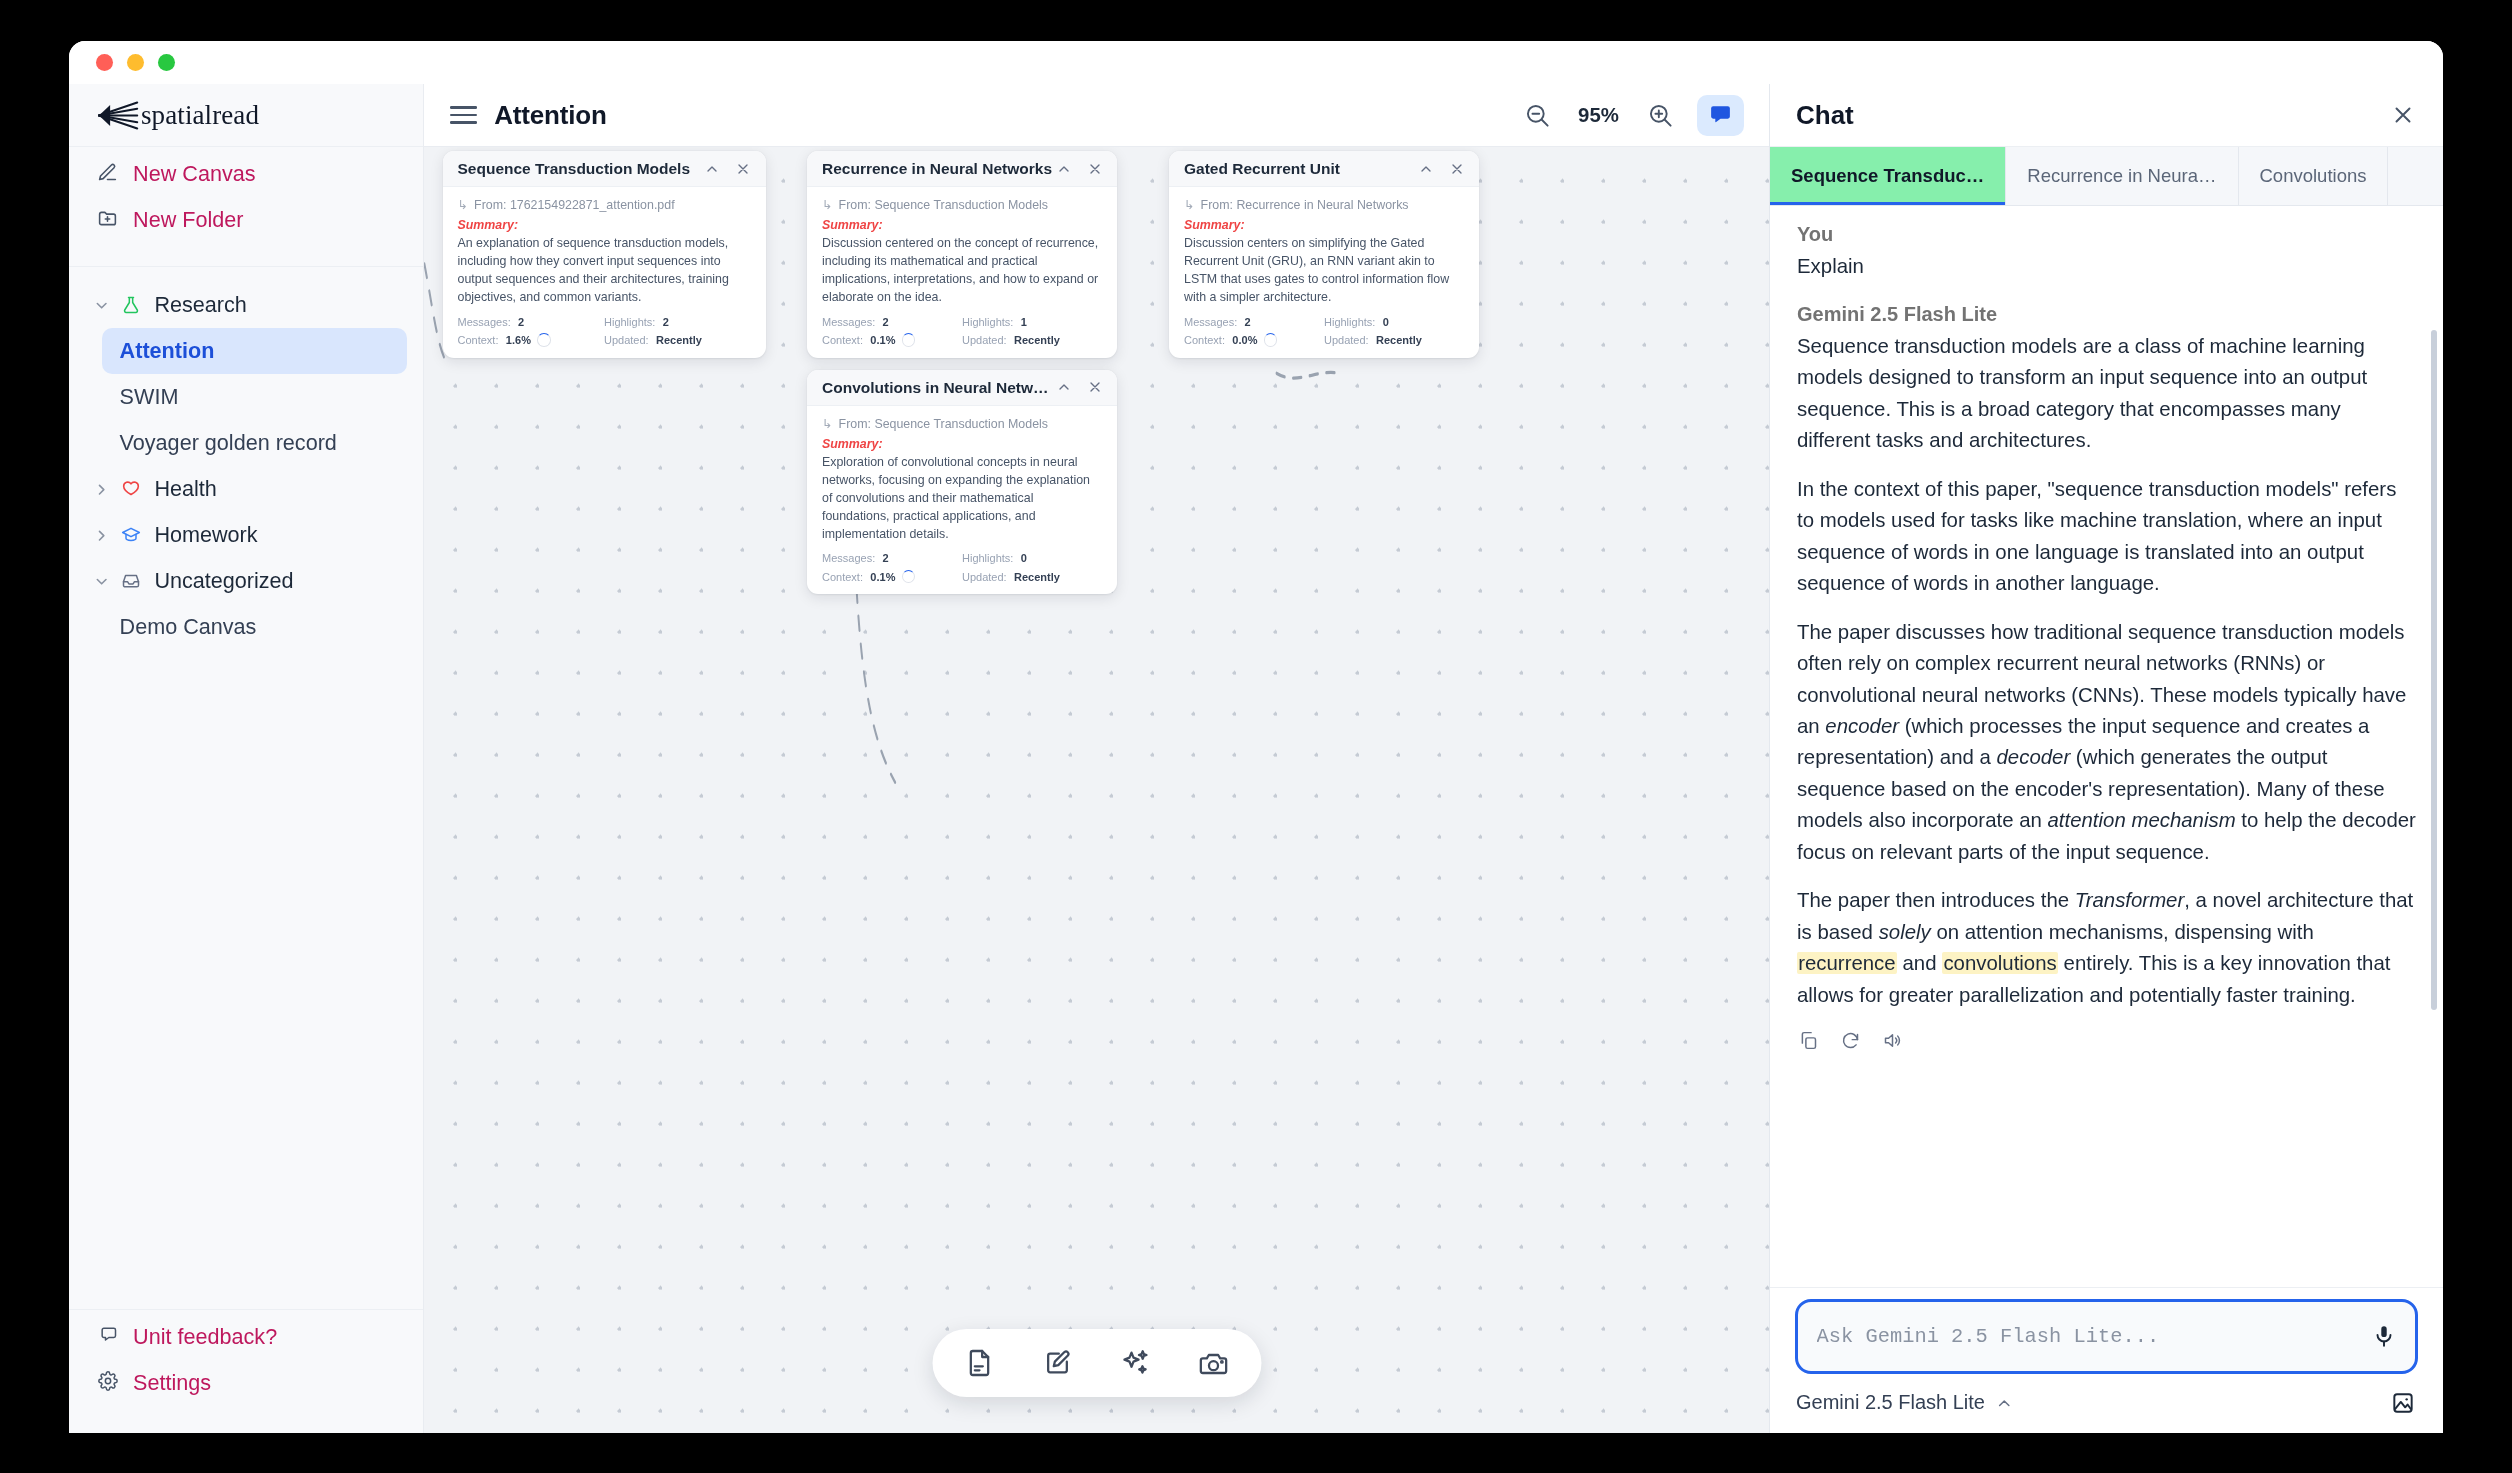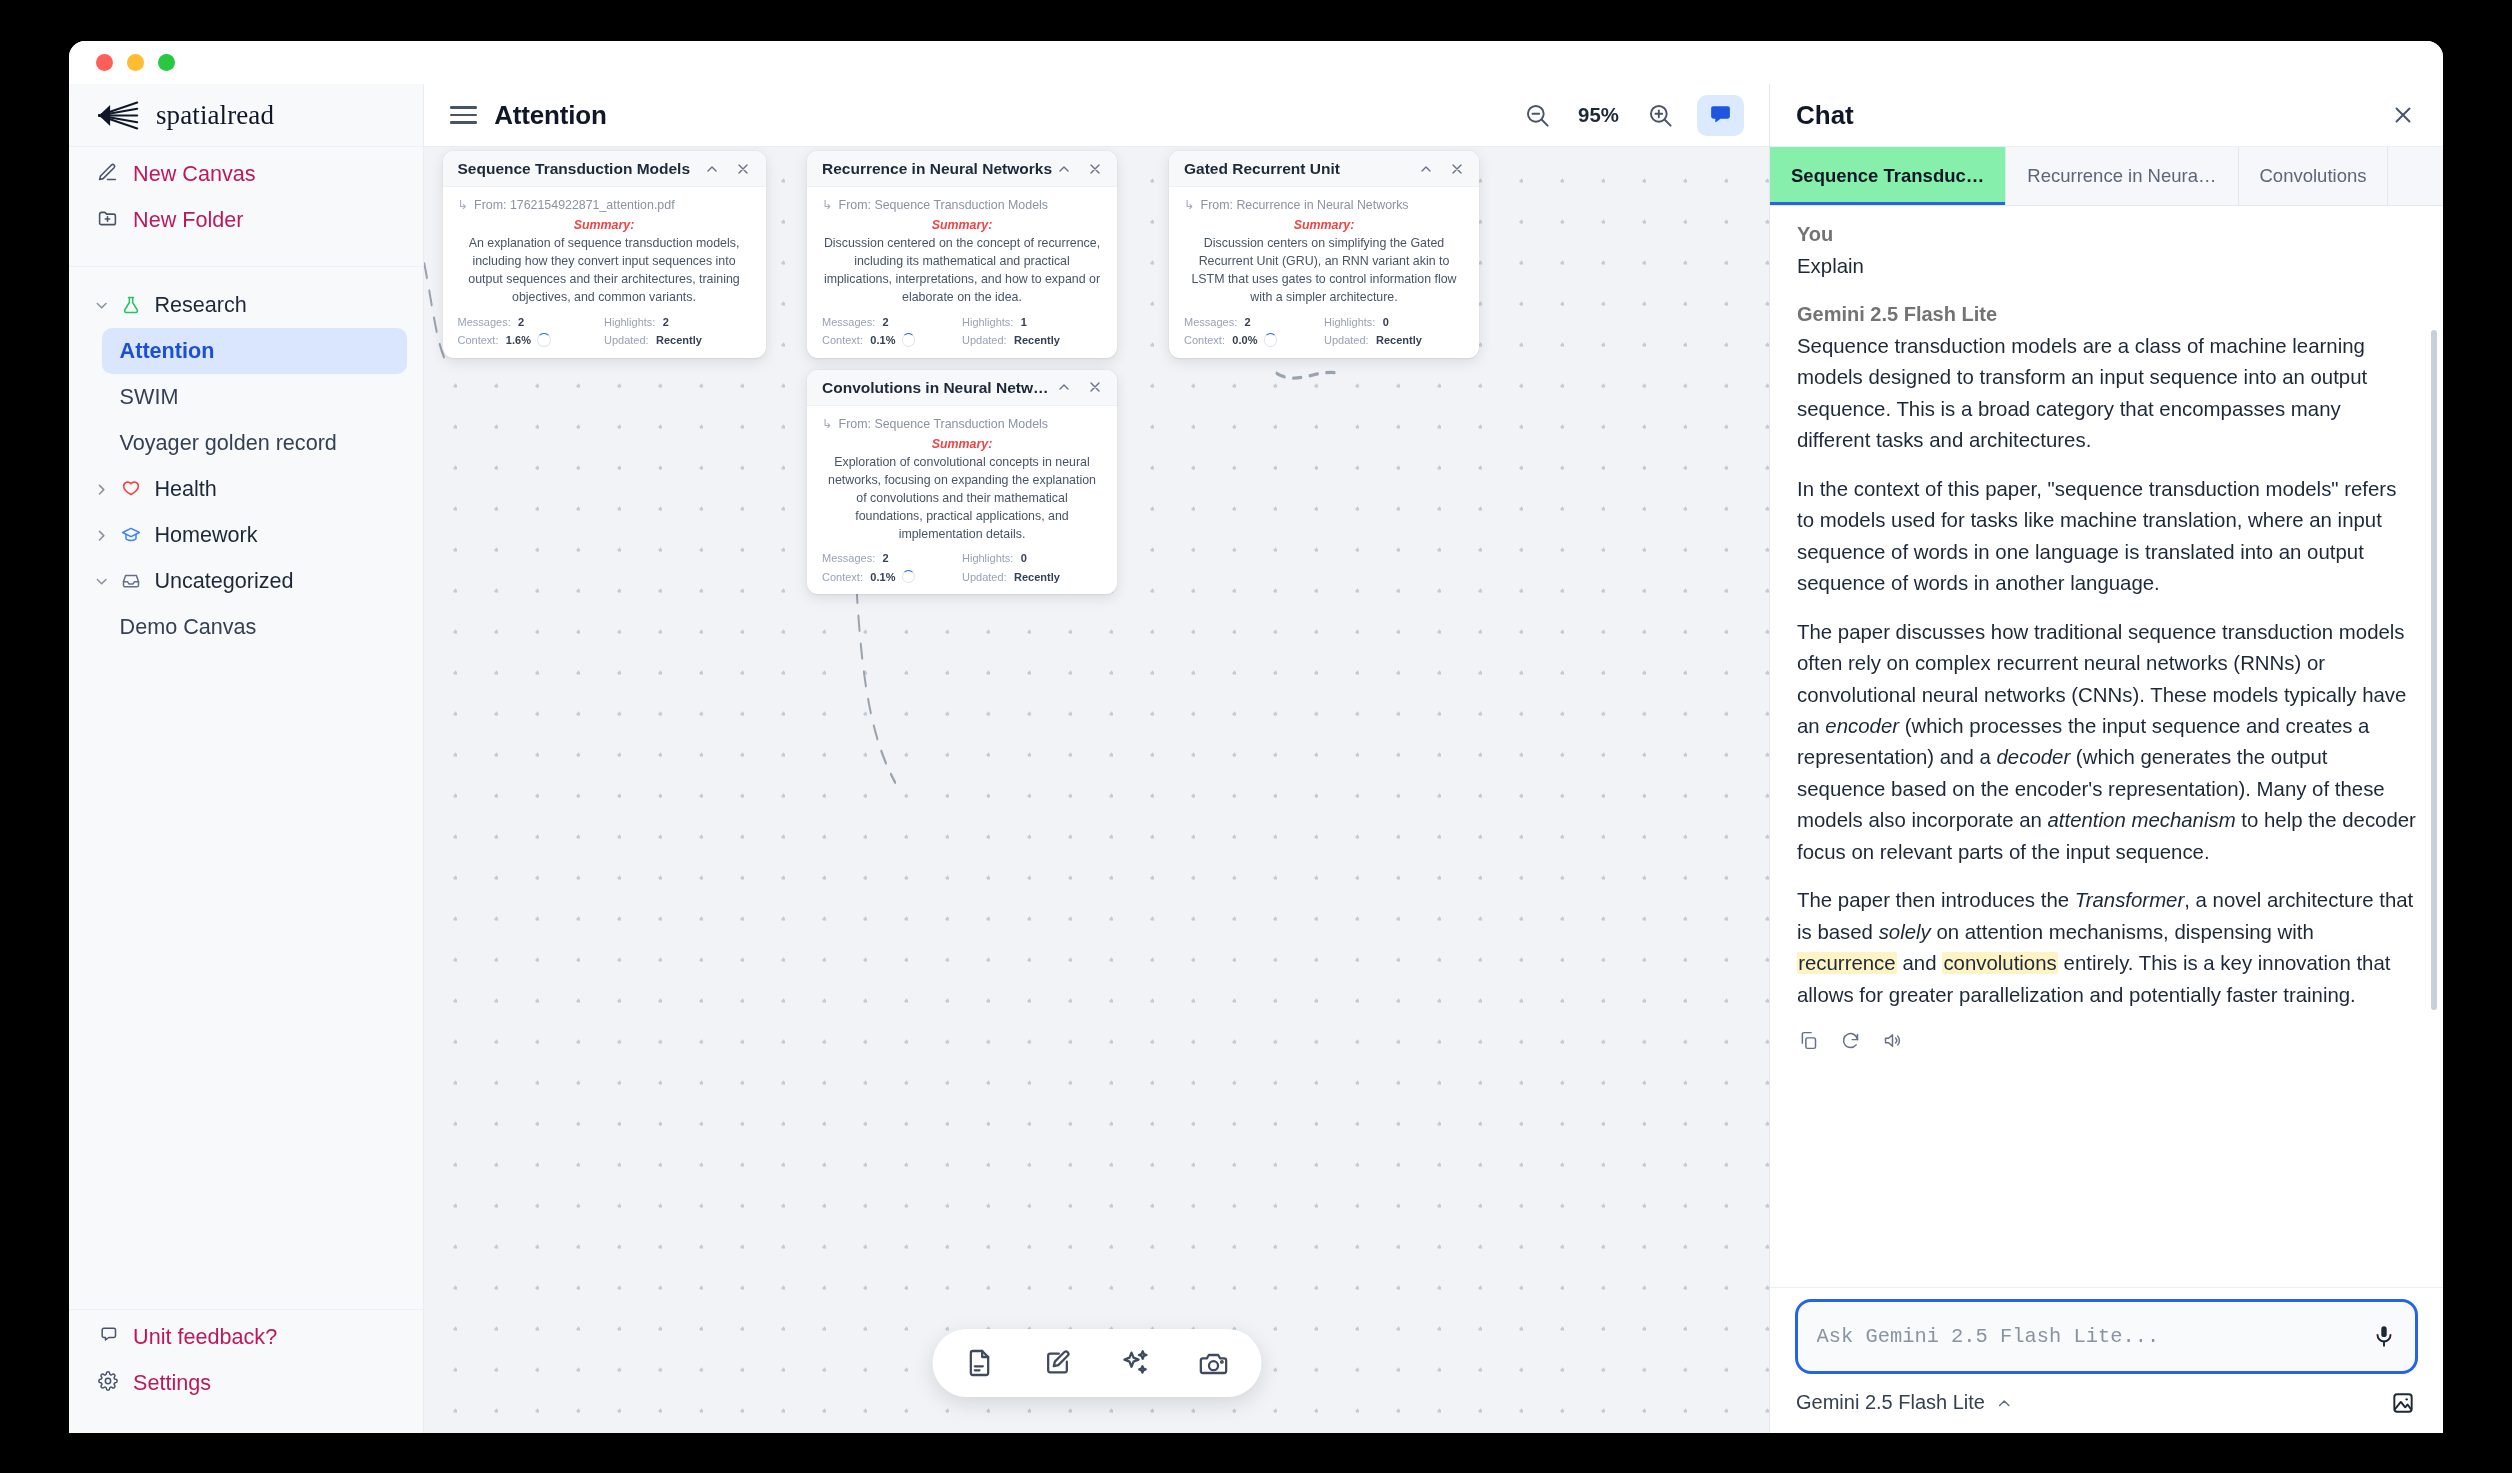--- a/index.html
+++ b/index.html
@@ -50,21 +50,21 @@
     display: flex;
     align-items: center;
     padding: 0 0 0 25px;
     border-bottom: 1.2px solid #eceff3;
   }
   #brand .logo { width: 47px; height: 37px; flex: 0 0 auto; }
   #brand .name {
     font-family: "Liberation Serif", serif;
     font-size: 27px;
     color: #101828;
-    margin-left: 15px;
+    margin-left: 0;
     letter-spacing: 0.1px;
   }
   #newgroup { padding: 13.6px 16px 13.6px 16px; border-bottom: 1.2px solid #eceff3; }
   .side-btn {
     display: flex; align-items: flex-start;
     height: 46px; padding: 0 11px;
     border-radius: 8.7px;
     cursor: pointer;
     color: #be185d;
     font-size: 21.6px;
@@ -114,21 +114,20 @@
   }
 
   
   #canvas-wrap { flex: 1 1 auto; position: relative; min-height: 0; display:flex; }
   #canvas {
     flex: 1 1 auto; position: relative; overflow: hidden;
     background-color: #f1f3f6;
     background-image: radial-gradient(circle, #c5cbd4 2px, transparent 2px);
     background-size: 41px 41px;
     background-position: 11px 13.6px;
-    text-align: center;
   }
   #edges { position: absolute; inset: 0; width: 100%; height: 100%; pointer-events: none; }
 
   .card {
     position: absolute;
     background: #ffffff;
     border-radius: 11px;
     box-shadow: 0 3.7px 13.6px rgba(16,24,40,0.10), 0 0.6px 1.9px rgba(16,24,40,0.07);
     overflow: hidden;
   }

